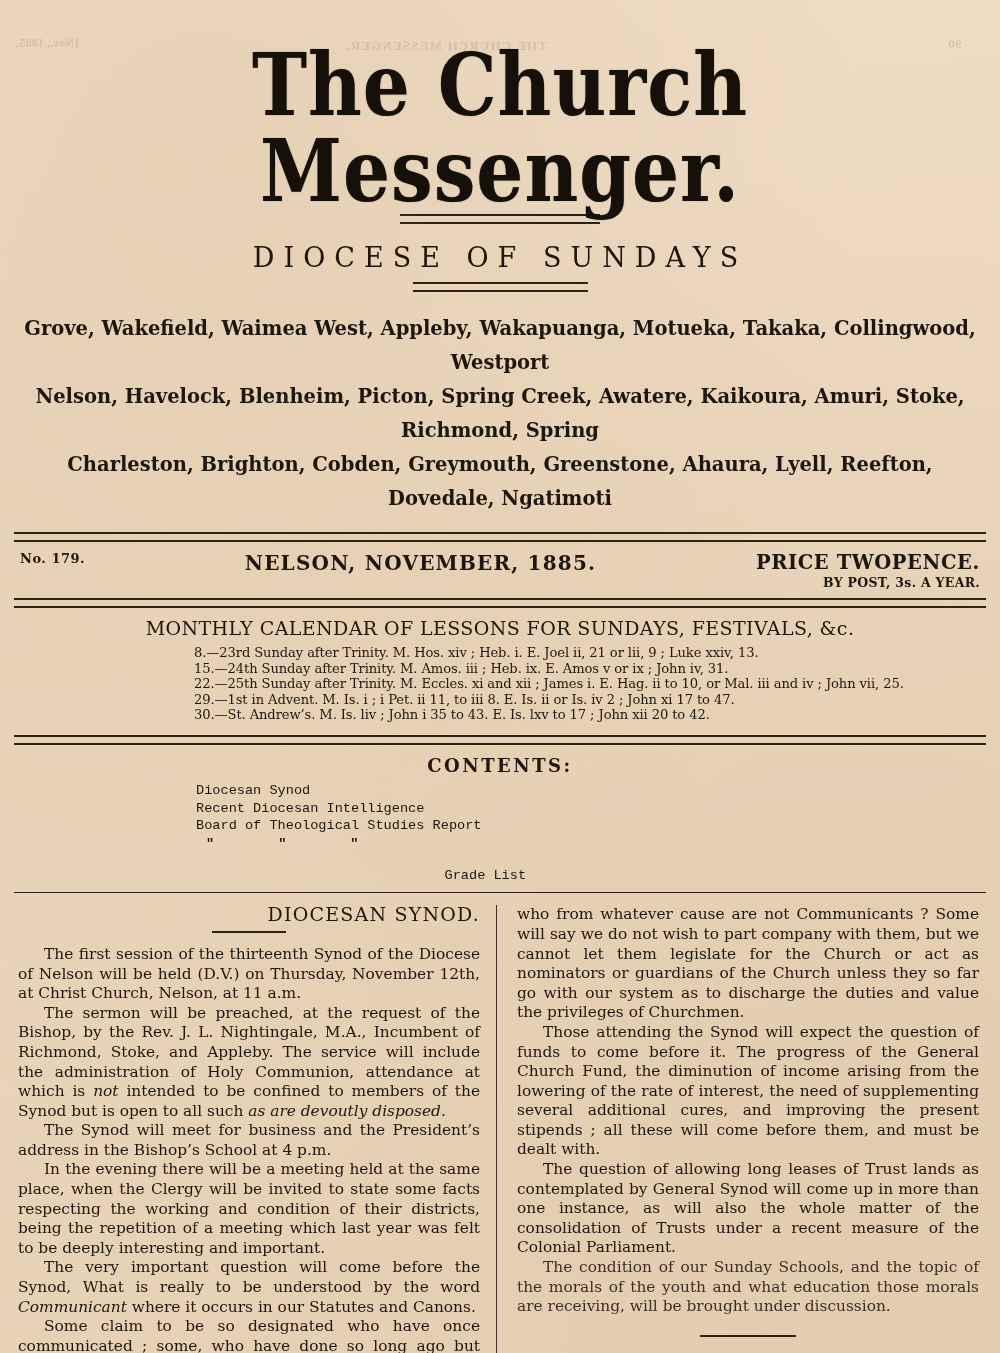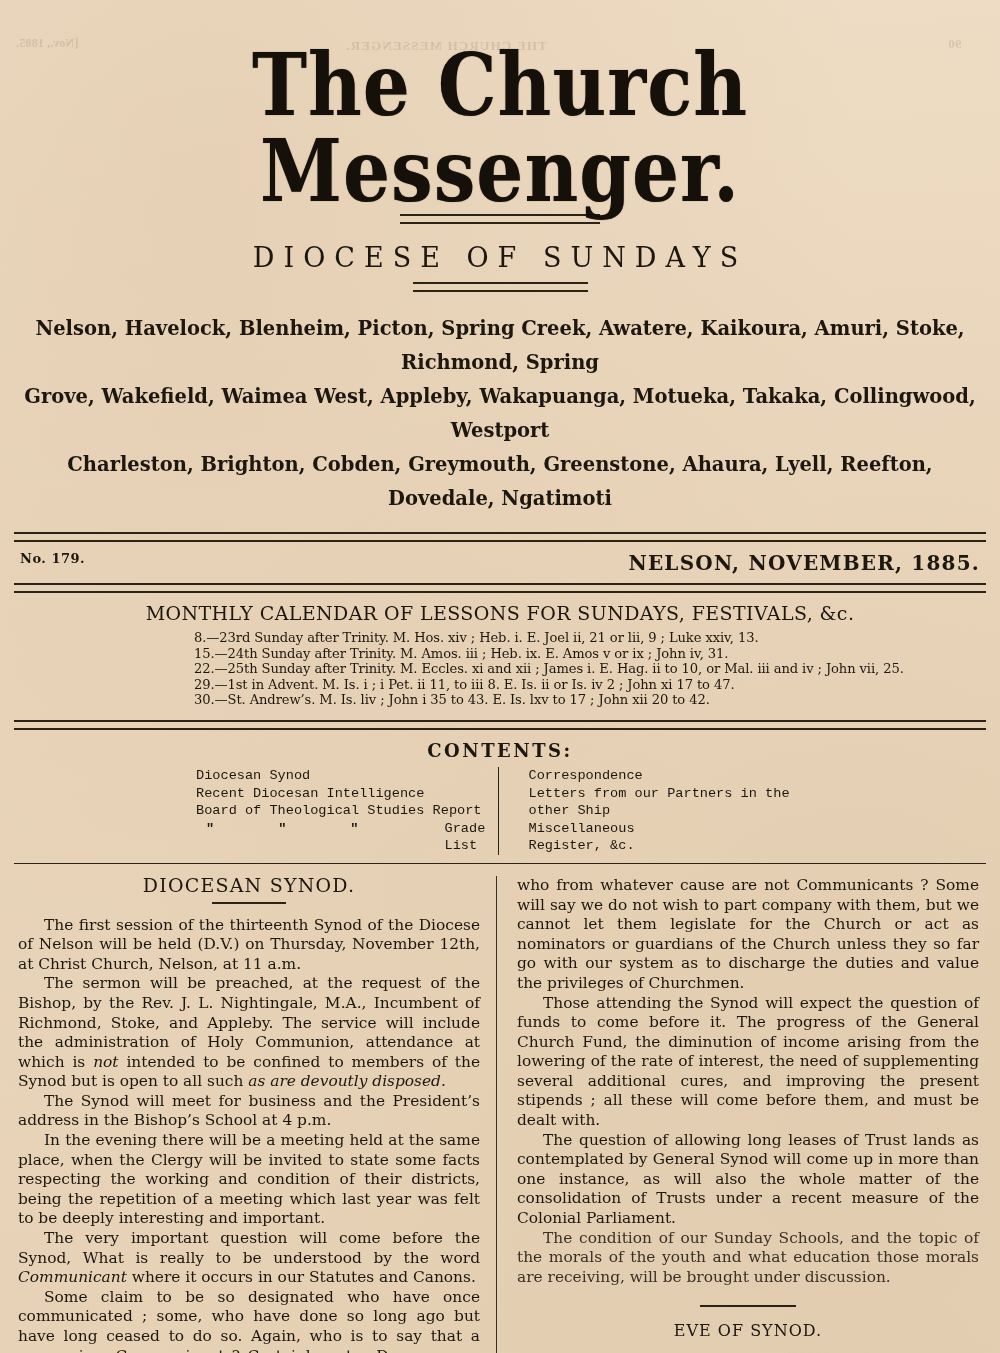--- a/index.html
+++ b/index.html
@@ -129,40 +129,40 @@
     margin:0 auto;
     width:660px;
     font-family:Liberation Mono, monospace;
     font-size:13.6px;
     line-height:17.6px;
   }
   .contents-col{flex:1;padding-left:26px;}
   .contents-col.right{border-left:1.5px solid #2b2218;padding-left:30px;}
   .quotes{display:flex;gap:64px;padding-left:10px;}
   .quotes .q{font-weight:bold;}
-  .quotes .grade{margin-left:22px;}
+  .quotes .grade{margin-left:22px;margin-top:32px;}
 
   
   .body-wrap{
     display:flex;
     margin-top:12px;
     padding:0 4px;
   }
   .col{
     width:462px;
     font-family:"DejaVu Serif",serif;
     font-size:15.4px;
     line-height:19.6px;
     text-align:justify;
     color:#1d1710;
   }
   .col.left{padding-right:16px;}
   .col.right{border-left:1.5px solid #3a2f22;padding-left:20px;}
   .sec-head{
-    text-align:center;
+    text-align:right;
     font-family:"DejaVu Serif",serif;
     font-size:19px;
     letter-spacing:1.2px;
     margin:0 0 4px 0;
   }
   .sec-head.small{font-size:16px;letter-spacing:1px;}
   .head-rule{width:74px;height:0;border-top:2.5px solid #2b2218;margin:6px auto 12px auto;}
   .head-rule.wide{width:96px;margin:18px auto 14px auto;}
   p.para{margin:0;text-indent:26px;}
   .col .faded{color:#3a3026;}
@@ -178,30 +178,34 @@
   <span class="ghost ghost-tc">THE CHURCH MESSENGER.</span>
   <span class="ghost ghost-tr">90</span>
 
   <div class="masthead">The Church Messenger.</div>
   <div class="rule-double masthead-rule"></div>
 
   <div class="diocese">DIOCESE OF SUNDAYS</div>
   <div class="rule-double diocese-rule"></div>
 
   <div class="places">
+    <div>Grove, Wakefield, Waimea West, Appleby, Wakapuanga, Motueka, Takaka, Collingwood, Westport</div>
     <div>Nelson, Havelock, Blenheim, Picton, Spring Creek, Awatere, Kaikoura, Amuri, Stoke, Richmond, Spring</div>
-    <div>Grove, Wakefield, Waimea West, Appleby, Wakapuanga, Motueka, Takaka, Collingwood, Westport</div>
     <div>Charleston, Brighton, Cobden, Greymouth, Greenstone, Ahaura, Lyell, Reefton, Dovedale, Ngatimoti</div>
   </div>
 
   <div class="rule-double rule-wide"></div>
 
   <div class="issue">
     <div class="issue-no">No. 179.</div>
     <div class="issue-mid">NELSON, NOVEMBER, 1885.</div>
+    <div class="issue-right">
+      <div class="issue-price">PRICE TWOPENCE.</div>
+      <div class="issue-post">BY POST, 3s. A YEAR.</div>
+    </div>
   </div>
 
   <div class="rule-double rule-wide" style="margin-top:2px"></div>
 
   <div class="cal-title">MONTHLY CALENDAR OF LESSONS FOR SUNDAYS, FESTIVALS, &amp;c.</div>
   <div class="cal-lines">
     <div class="cal-line cal-indent">8.—23rd Sunday after Trinity.   M. Hos. xiv ; Heb. i.   E. Joel ii, 21 or lii, 9 ; Luke xxiv, 13.</div>
     <div class="cal-line cal-indent">15.—24th Sunday after Trinity.   M. Amos. iii ; Heb. ix.   E. Amos v or ix ; John iv, 31.</div>
     <div class="cal-line cal-indent">22.—25th Sunday after Trinity.   M. Eccles. xi and xii ; James i.   E. Hag. ii to 10, or Mal. iii and iv ; John vii, 25.</div>
     <div class="cal-line cal-indent">29.—1st in Advent.   M. Is. i ; i Pet. ii 11, to iii 8.   E. Is. ii or Is. iv 2 ; John xi 17 to 47.</div>
@@ -216,26 +220,20 @@
       <div>Diocesan Synod</div>
       <div>Recent Diocesan Intelligence</div>
       <div>Board of Theological Studies Report</div>
       <div class="quotes">
         <span class="q">"</span>
         <span class="q">"</span>
         <span class="q">"</span>
         <span class="grade">Grade List</span>
       </div>
     </div>
-    <div class="contents-col right">
-      <div>Correspondence</div>
-      <div>Letters from our Partners in the other Ship</div>
-      <div>Miscellaneous</div>
-      <div>Register, &amp;c.</div>
-    </div>
   </div>
 
   <div class="rule-thin rule-wide" style="margin-top:8px"></div>
 
   <div class="body-wrap">
 
     <div class="col left">
       <div class="sec-head">DIOCESAN SYNOD.</div>
       <div class="head-rule"></div>
 

